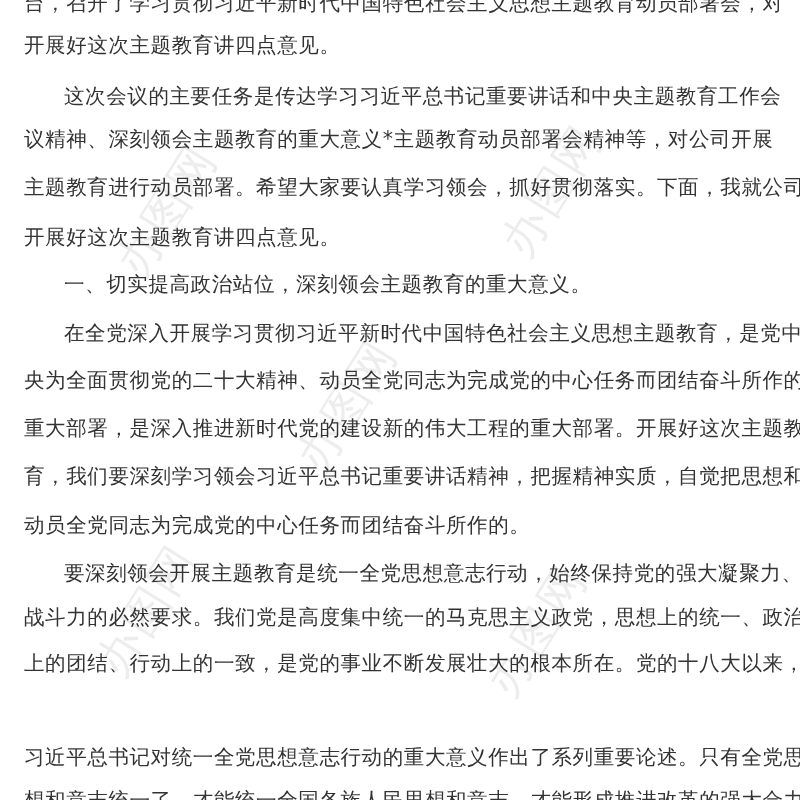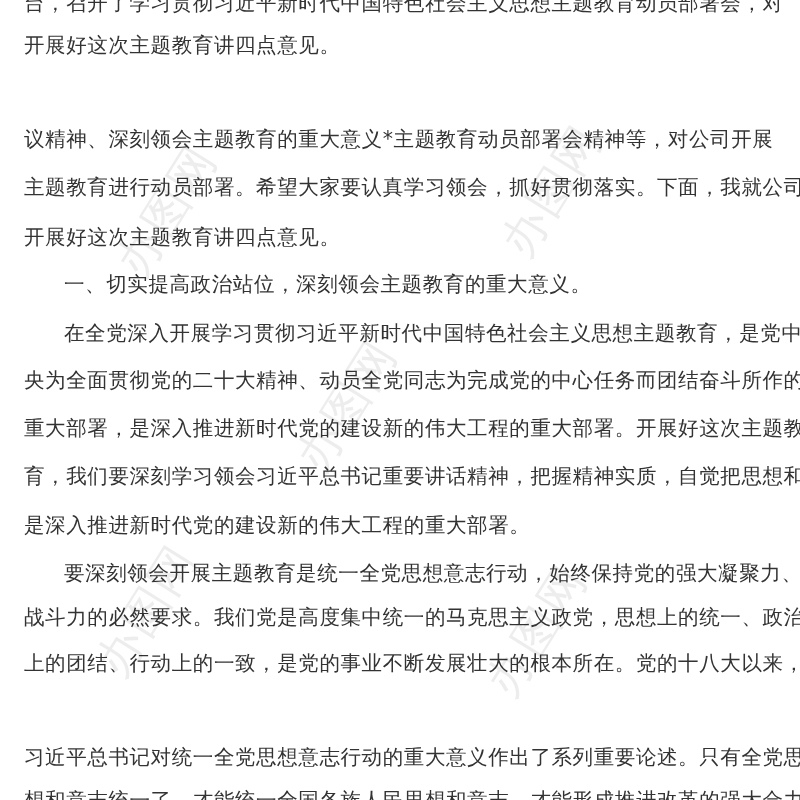--- a/index.html
+++ b/index.html
@@ -20,29 +20,30 @@
     transform: rotate(-58deg); white-space: nowrap; pointer-events: none;
     font-family: "DejaVu Sans", sans-serif; letter-spacing: 2px;
   }
 </style>
 </head>
 <body>
 
 <div class="page">
   <div class="line" style="top:-10px">台，召开了学习贯彻习近平新时代中国特色社会主义思想主题教育动员部署会，对</div>
   <div class="line" style="top:32px">开展好这次主题教育讲四点意见。</div>
+  <div class="line indent" style="top:83px">这次会议的主要任务是传达学习习近平总书记重要讲话和中央主题教育工作会</div>
   <div class="line" style="top:126px">议精神、深刻领会主题教育的重大意义*主题教育动员部署会精神等，对公司开展</div>
   <div class="line" style="top:174px">主题教育进行动员部署。希望大家要认真学习领会，抓好贯彻落实。下面，我就公司</div>
   <div class="line" style="top:224px">开展好这次主题教育讲四点意见。</div>
   <div class="line indent" style="top:271px">一、切实提高政治站位，深刻领会主题教育的重大意义。</div>
   <div class="line indent" style="top:320px">在全党深入开展学习贯彻习近平新时代中国特色社会主义思想主题教育，是党中</div>
   <div class="line" style="top:367px">央为全面贯彻党的二十大精神、动员全党同志为完成党的中心任务而团结奋斗所作的</div>
   <div class="line" style="top:415px">重大部署，是深入推进新时代党的建设新的伟大工程的重大部署。开展好这次主题教</div>
   <div class="line" style="top:463px">育，我们要深刻学习领会习近平总书记重要讲话精神，把握精神实质，自觉把思想和</div>
-  <div class="line" style="top:512px">是深入推进新时代党的建设新的伟大工程的重大部署。</div>
+  <div class="line" style="top:512px">动员全党同志为完成党的中心任务而团结奋斗所作的。</div>
   <div class="line indent" style="top:560px">要深刻领会开展主题教育是统一全党思想意志行动，始终保持党的强大凝聚力、</div>
   <div class="line" style="top:604px">战斗力的必然要求。我们党是高度集中统一的马克思主义政党，思想上的统一、政治</div>
   <div class="line" style="top:650px">上的团结、行动上的一致，是党的事业不断发展壮大的根本所在。党的十八大以来，</div>
   <div class="line" style="top:744px">习近平总书记对统一全党思想意志行动的重大意义作出了系列重要论述。只有全党思</div>
   <div class="line" style="top:787px">想和意志统一了，才能统一全国各族人民思想和意志，才能形成推进改革的强大合力</div>
 
   <div class="wm" style="left:95px; top:180px">办图网</div>
   <div class="wm" style="left:480px; top:160px">办图网</div>
   <div class="wm" style="left:275px; top:375px">办图网</div>
   <div class="wm" style="left:75px; top:580px">办图网</div>

